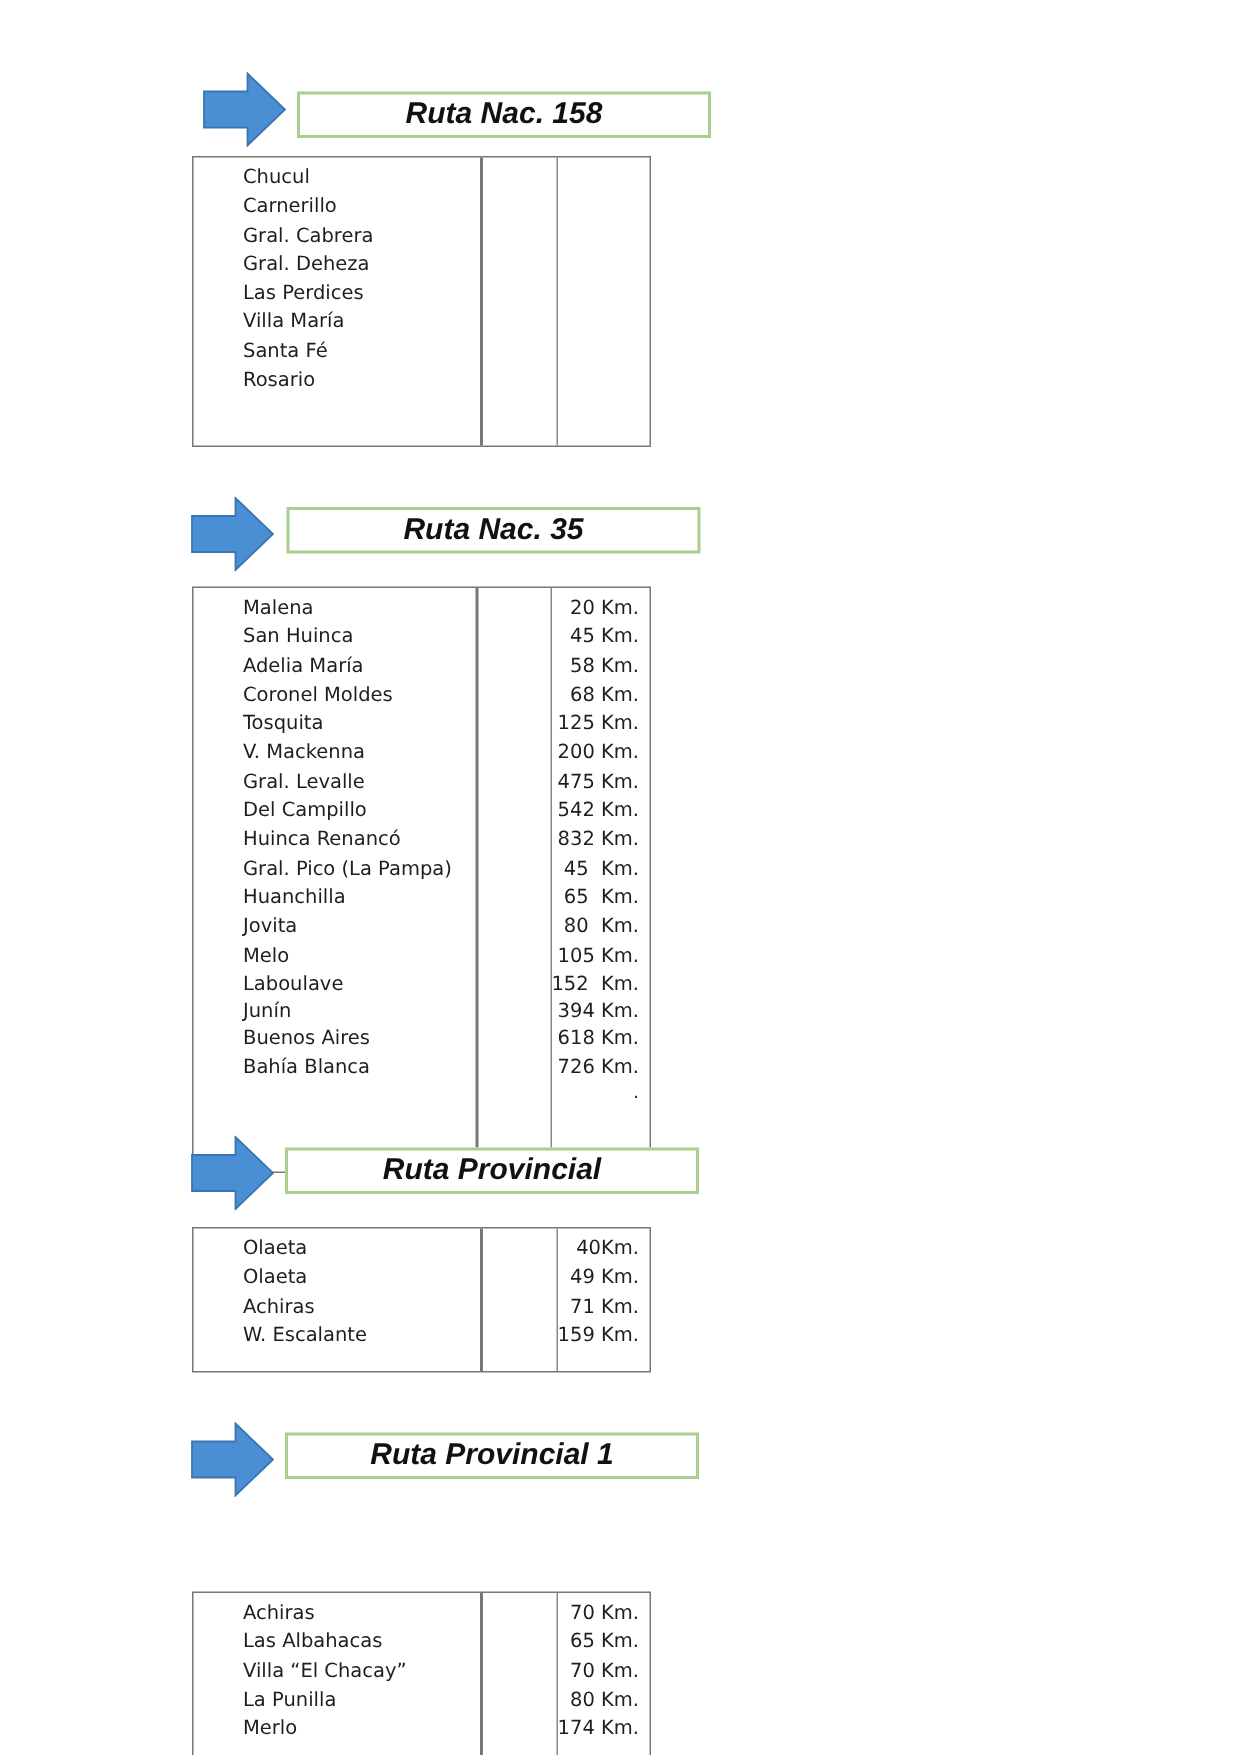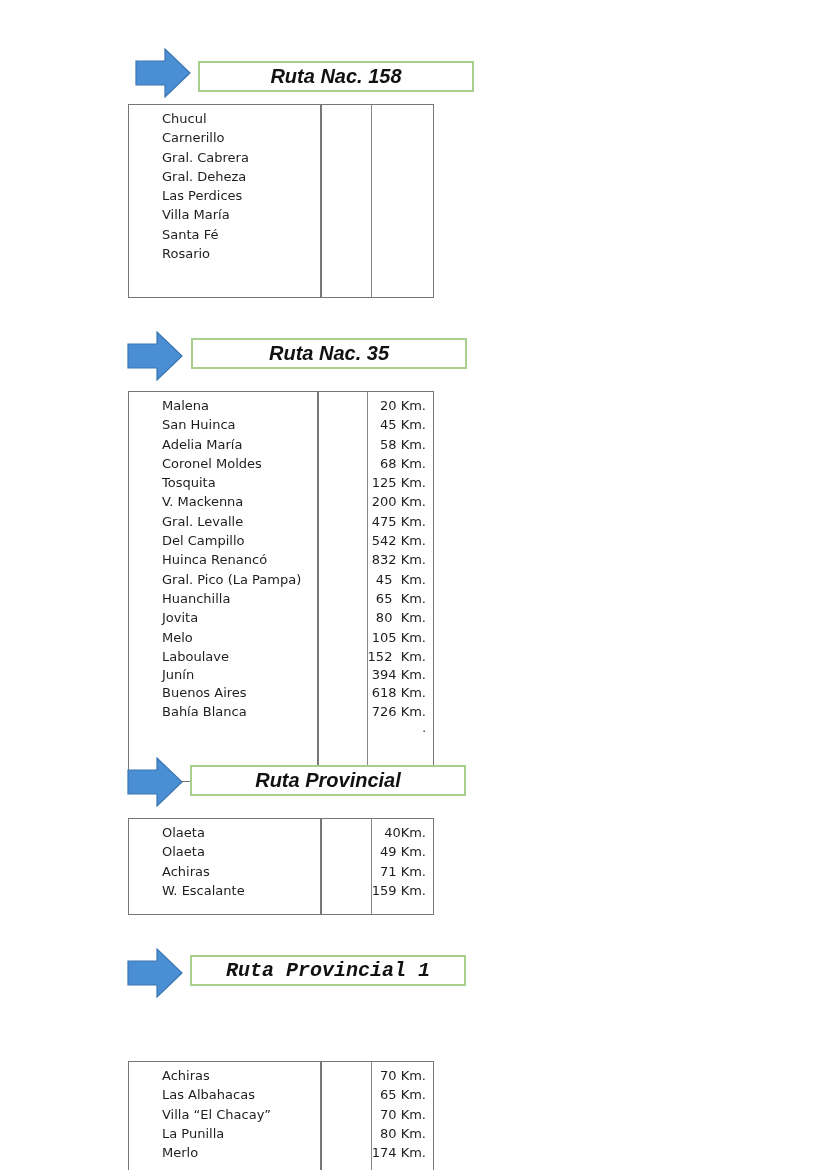--- a/index.html
+++ b/index.html
@@ -113,21 +113,21 @@
       <div class="row">71 Km.</div>
       <div class="row">159 Km.</div>
     </div>
   </div>
 </div>
 
 <div>
   <svg class="arrow" style="left:127px;top:948px;" viewBox="0 0 56 50">
     <polygon points="1,13 30,13 30,1 55,25 30,49 30,37 1,37" fill="#4a8fd4" stroke="#3a75b0" stroke-width="1.2"></polygon>
   </svg>
-  <div class="header-box" style="left:190px;top:955px;width:276px;font-family:Liberation Mono, monospace;">Ruta Provincial 1</div>
+  <div class="header-box" style="left:190px;top:955px;width:276px;">Ruta Provincial 1</div>
   <div class="dist-table" style="top:1061px;height:117px;">
     <div class="col-name">
       <div class="row">Achiras</div>
       <div class="row">Las Albahacas</div>
       <div class="row">Villa “El Chacay”</div>
       <div class="row">La Punilla</div>
       <div class="row">Merlo</div>
     </div>
     <div class="col-mid"></div>
     <div class="col-km">

